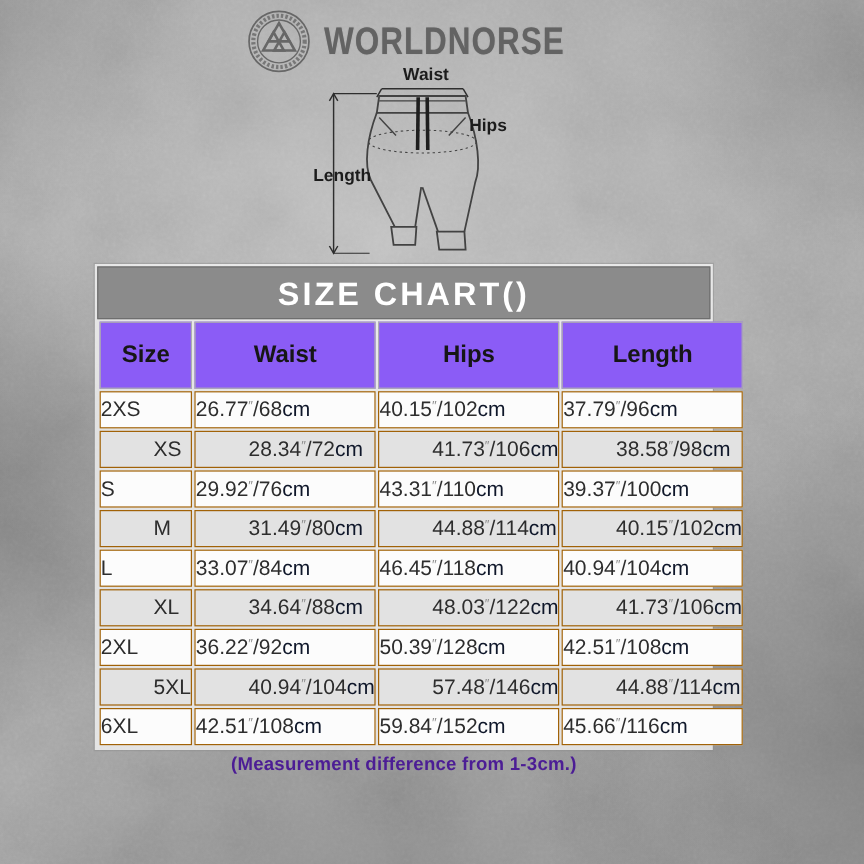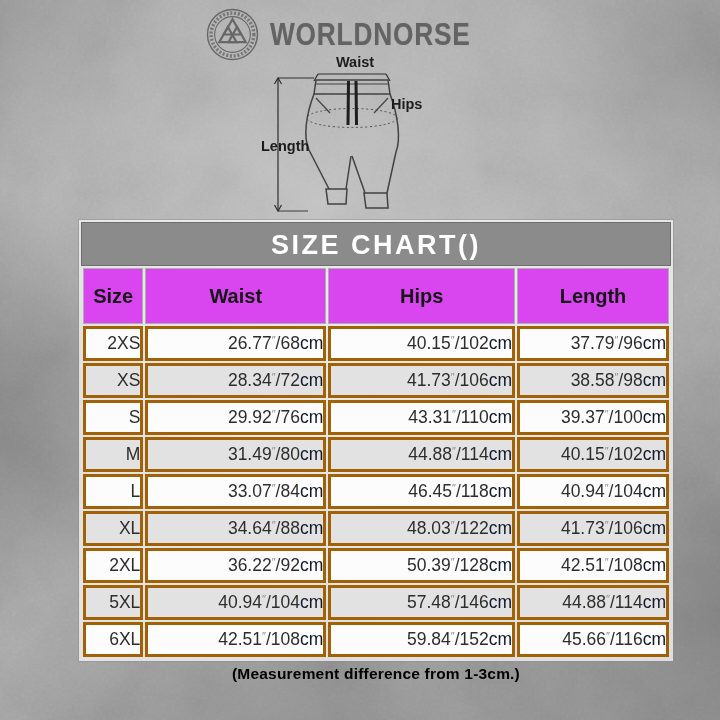--- a/index.html
+++ b/index.html
@@ -21,35 +21,35 @@
   .brand-row{position:absolute;top:8px;left:0;right:0;display:flex;align-items:center;justify-content:center;gap:11px;}
   .brand-logo{width:53px;height:53px;opacity:0.85;}
   .brand-name{font-size:32px;font-weight:bold;color:#636363;letter-spacing:1px;
     transform:scaleX(0.82);transform-origin:left center;text-shadow:0 0 1px rgba(90,90,90,0.4);}
 
   
   .diagram{position:absolute;left:250px;top:53px;width:220px;height:166px;}
   .diagram text{font-family:"Liberation Sans","DejaVu Sans",sans-serif;font-weight:bold;fill:#1c1c1c;}
 
   
-  .chart-wrap{position:absolute;left:79px;top:220px;width:594px;}
+  .chart-wrap{position:absolute;left:79px;top:220px;width:515px;}
   .chart-backing{background:rgba(248,248,248,0.75);padding:2px;box-shadow:0 0 0 1px rgba(140,140,140,0.45);}
   .title-bar{height:44px;background:#8b8b8b;border:1px solid #6e6e6e;box-sizing:border-box;
     display:flex;align-items:baseline;justify-content:center;color:#fff;font-weight:bold;padding-top:7px;}
   .t-big{font-size:27px;letter-spacing:2.5px;}
   .t-small{font-size:18px;letter-spacing:1.5px;}
   table.size-table{width:100%;border-collapse:separate;border-spacing:2px;margin:0;}
-  .size-table th{height:52px;background:#d946ef;border:1px solid #aeaeae;
+  .size-table th{height:52px;background:#8b5cf6;border:1px solid #aeaeae;
     font-size:20px;font-weight:bold;color:#161616;}
-  .size-table td{height:29px;background:#fcfcfc;border:3px solid #a16207;
-    text-align:right;vertical-align:middle;font-size:17.5px;color:#2d2d2d;padding:0;}
-  .size-table tr.alt td{background:#e2e2e2;}
+  .size-table td{height:29px;background:#fcfcfc;border:1px solid #a16207;
+    text-align:left;vertical-align:middle;font-size:17.5px;color:#2d2d2d;padding:0;}
+  .size-table tr.alt td{background:#e2e2e2;padding-left:44px;}
   .im{font-size:11px;color:#8d8d8d;vertical-align:5px;}
   .cm{color:#0f172a;}
-  .footnote{text-align:center;font-weight:bold;font-size:15.5px;color:#000000;margin-top:4px;letter-spacing:0.2px;}
+  .footnote{text-align:center;font-weight:bold;font-size:15.5px;color:#4c1d95;margin-top:4px;letter-spacing:0.2px;}
 </style>
 </head>
 <body>
 
 <div class="page">
 
   <svg class="noise-svg" width="720" height="720" aria-hidden="true">
     <filter id="grungeBlotch">
         <feTurbulence type="fractalNoise" baseFrequency="0.013" numOctaves="4" seed="11"></feTurbulence>
         <feColorMatrix type="saturate" values="0"></feColorMatrix>

